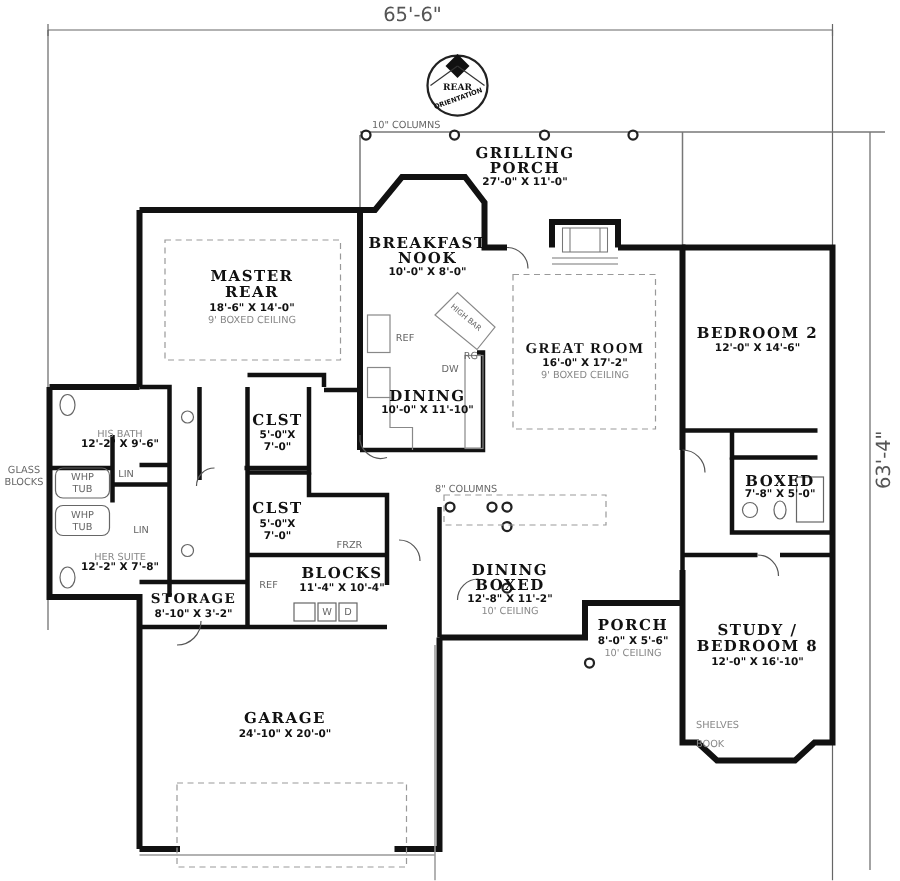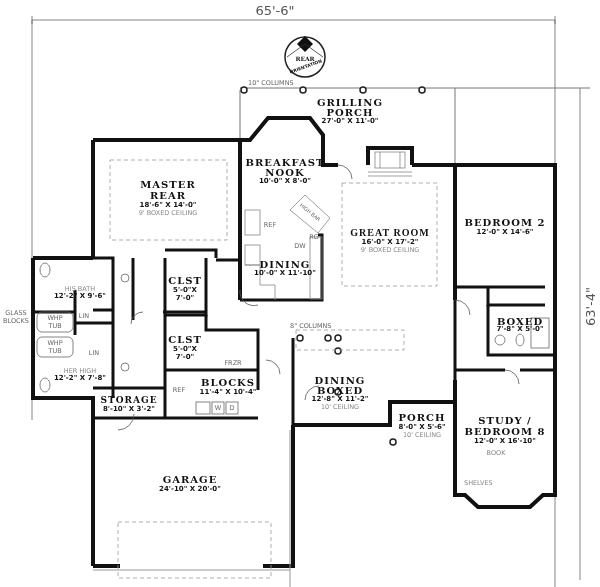--- a/index.html
+++ b/index.html
@@ -178,21 +178,21 @@
 <div class="lbl note" style="left:340px;top:247px;width:100px;">9' BOXED CEILING</div>
 
 <div class="lbl name" style="left:460px;top:218px;width:90px;">BEDROOM 2</div>
 <div class="lbl dim" style="left:460px;top:229px;width:90px;">12'-0" X 14'-6"</div>
 
 <div class="lbl name" style="left:490px;top:317px;width:60px;">BOXED</div>
 <div class="lbl dim" style="left:487px;top:326px;width:66px;">7'-8" X 5'-0"</div>
 
 <div class="lbl note" style="left:50px;top:286px;width:60px;">HIS BATH</div>
 <div class="lbl dim" style="left:45px;top:293px;width:70px;">12'-2" X 9'-6"</div>
-<div class="lbl note" style="left:50px;top:368px;width:60px;">HER HIGH</div>
+<div class="lbl note" style="left:50px;top:368px;width:60px;">HER SUITE</div>
 <div class="lbl dim" style="left:45px;top:375px;width:70px;">12'-2" X 7'-8"</div>
 
 <div class="lbl small" style="left:40px;top:315px;width:30px;">WHP</div>
 <div class="lbl small" style="left:40px;top:323px;width:30px;">TUB</div>
 <div class="lbl small" style="left:40px;top:340px;width:30px;">WHP</div>
 <div class="lbl small" style="left:40px;top:348px;width:30px;">TUB</div>
 <div class="lbl small" style="left:76px;top:313px;width:16px;">LIN</div>
 <div class="lbl small" style="left:86px;top:350px;width:16px;">LIN</div>
 <div class="lbl small" style="left:0px;top:310px;width:32px;">GLASS</div>
 <div class="lbl small" style="left:0px;top:318px;width:32px;">BLOCKS</div>
@@ -220,17 +220,17 @@
 <div class="lbl dim" style="left:300px;top:396px;width:80px;">12'-8" X 11'-2"</div>
 <div class="lbl note" style="left:300px;top:404px;width:80px;">10' CEILING</div>
 
 <div class="lbl name" style="left:392px;top:413px;width:60px;">PORCH</div>
 <div class="lbl dim" style="left:392px;top:424px;width:60px;">8'-0" X 5'-6"</div>
 <div class="lbl note" style="left:392px;top:432px;width:60px;">10' CEILING</div>
 
 <div class="lbl name" style="left:460px;top:416px;width:90px;">STUDY /</div>
 <div class="lbl name" style="left:460px;top:427px;width:90px;">BEDROOM 8</div>
 <div class="lbl dim" style="left:460px;top:438px;width:90px;">12'-0" X 16'-10"</div>
-<div class="lbl note" style="left:464px;top:450px;width:40px;text-align:center;margin-left:12px;">BOOK</div>
+<div class="lbl note" style="left:464px;top:493px;width:40px;text-align:left;">BOOK</div>
 <div class="lbl note" style="left:464px;top:480px;width:40px;text-align:left;">SHELVES</div>
 
 <div class="lbl name" style="left:150px;top:475px;width:80px;">GARAGE</div>
 <div class="lbl dim" style="left:140px;top:486px;width:100px;">24'-10" X 20'-0"</div>
 
 </body></html>

